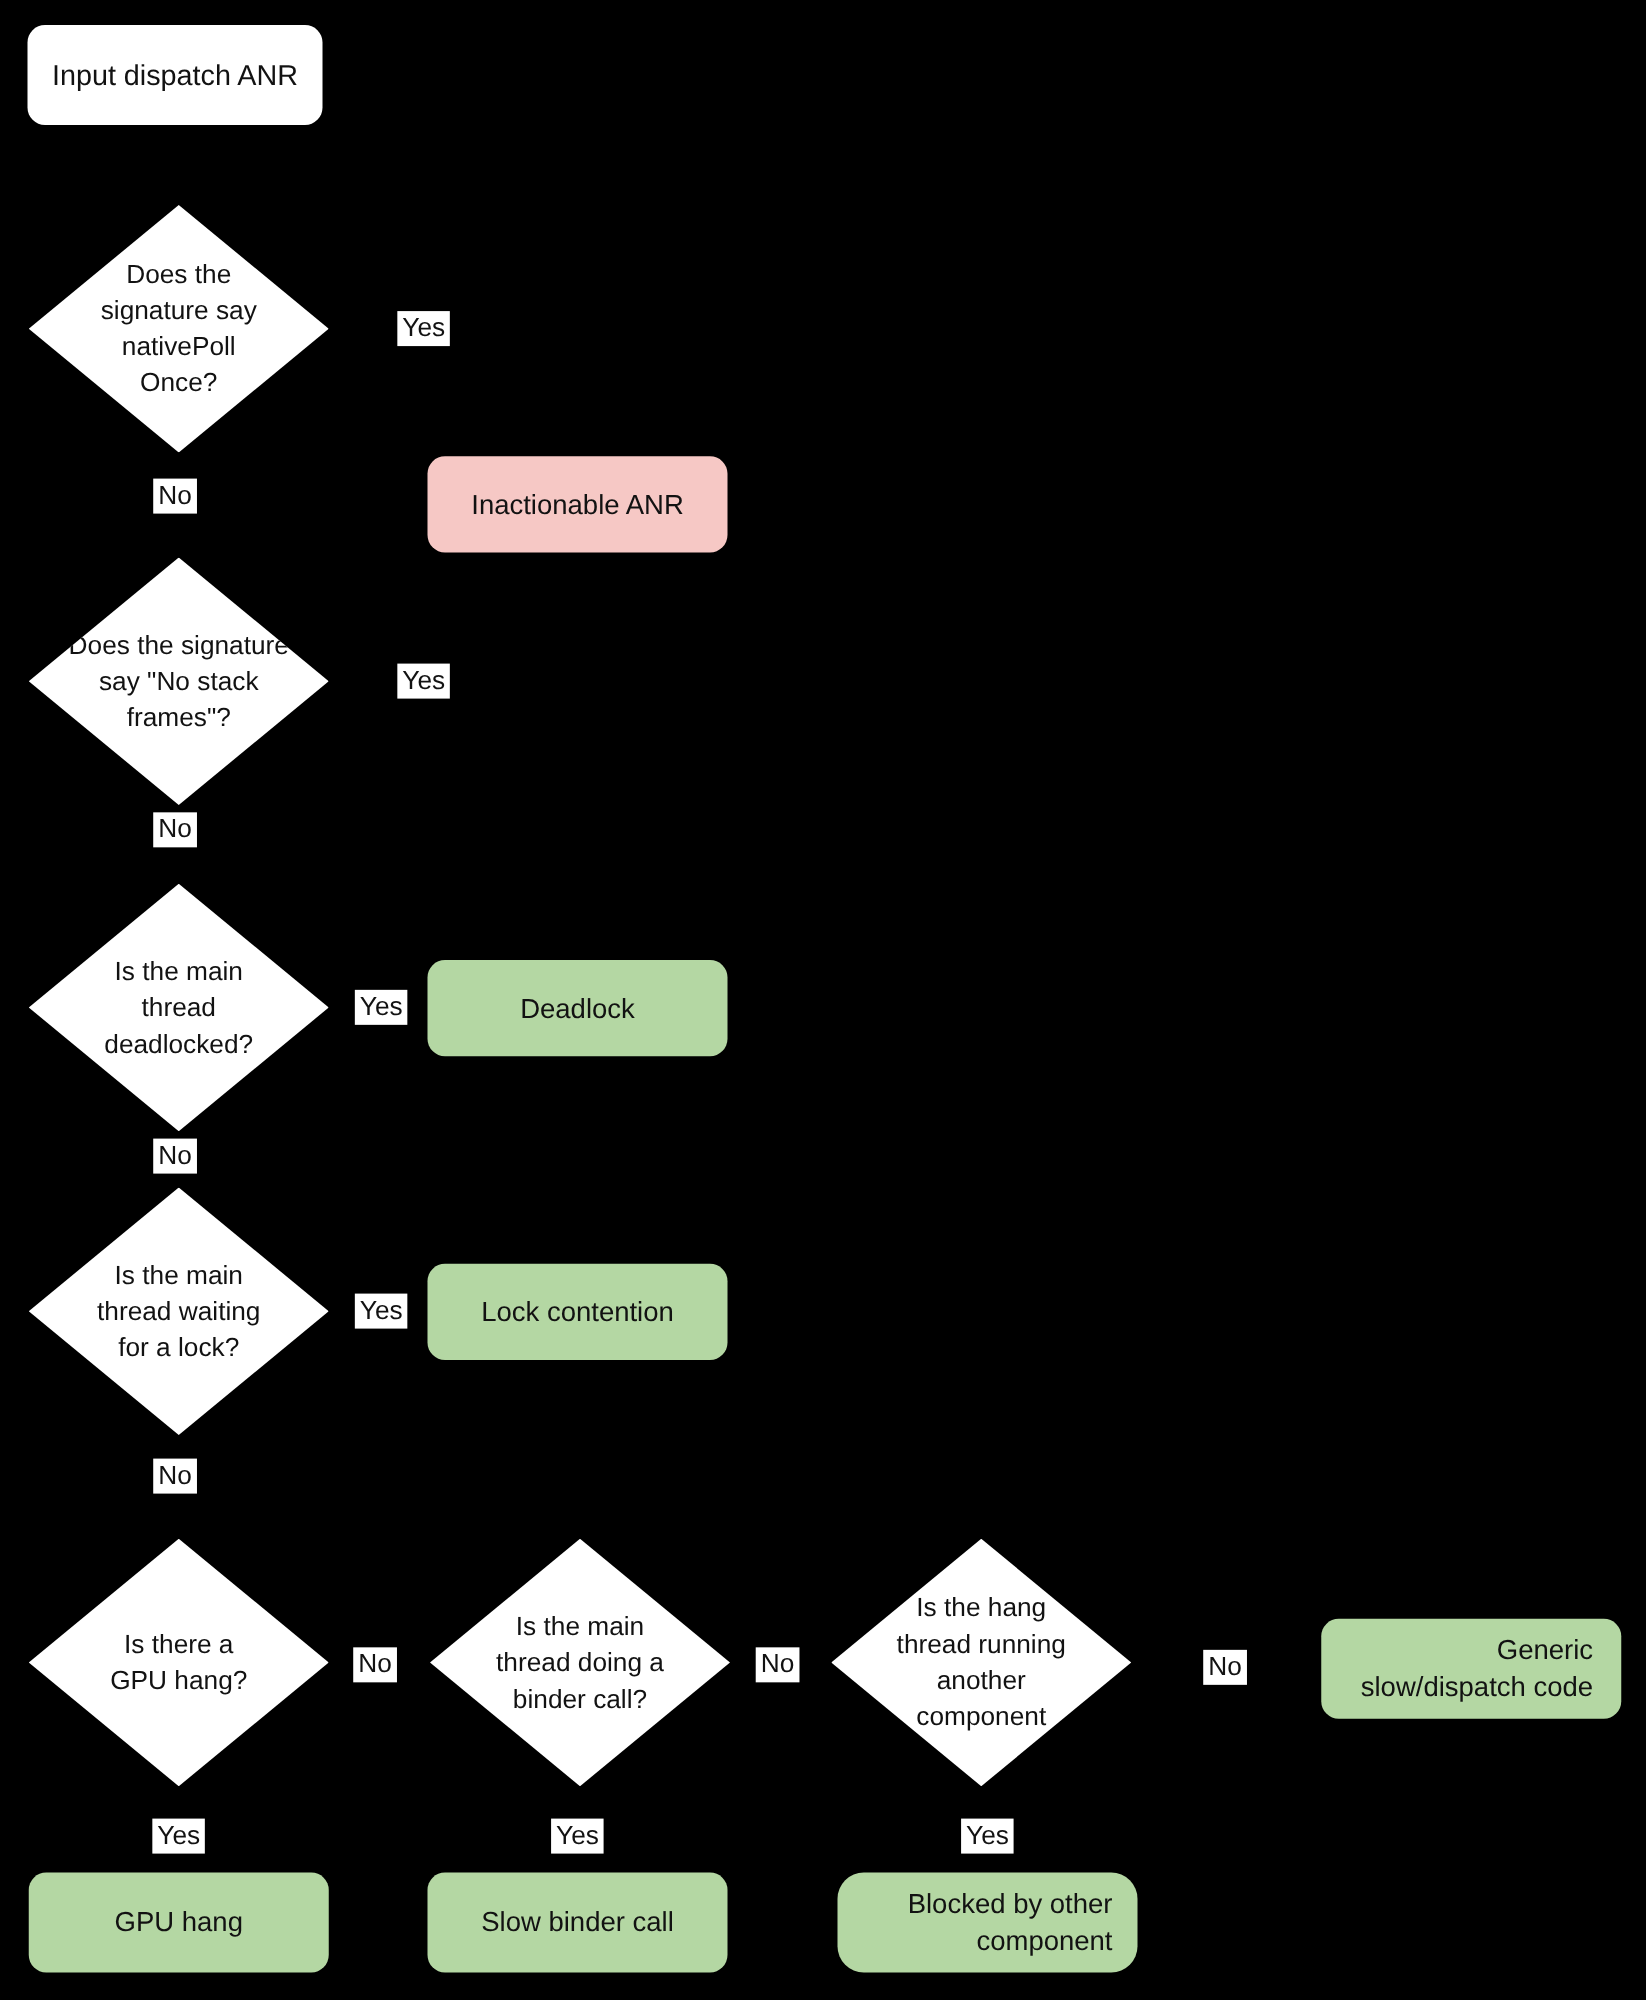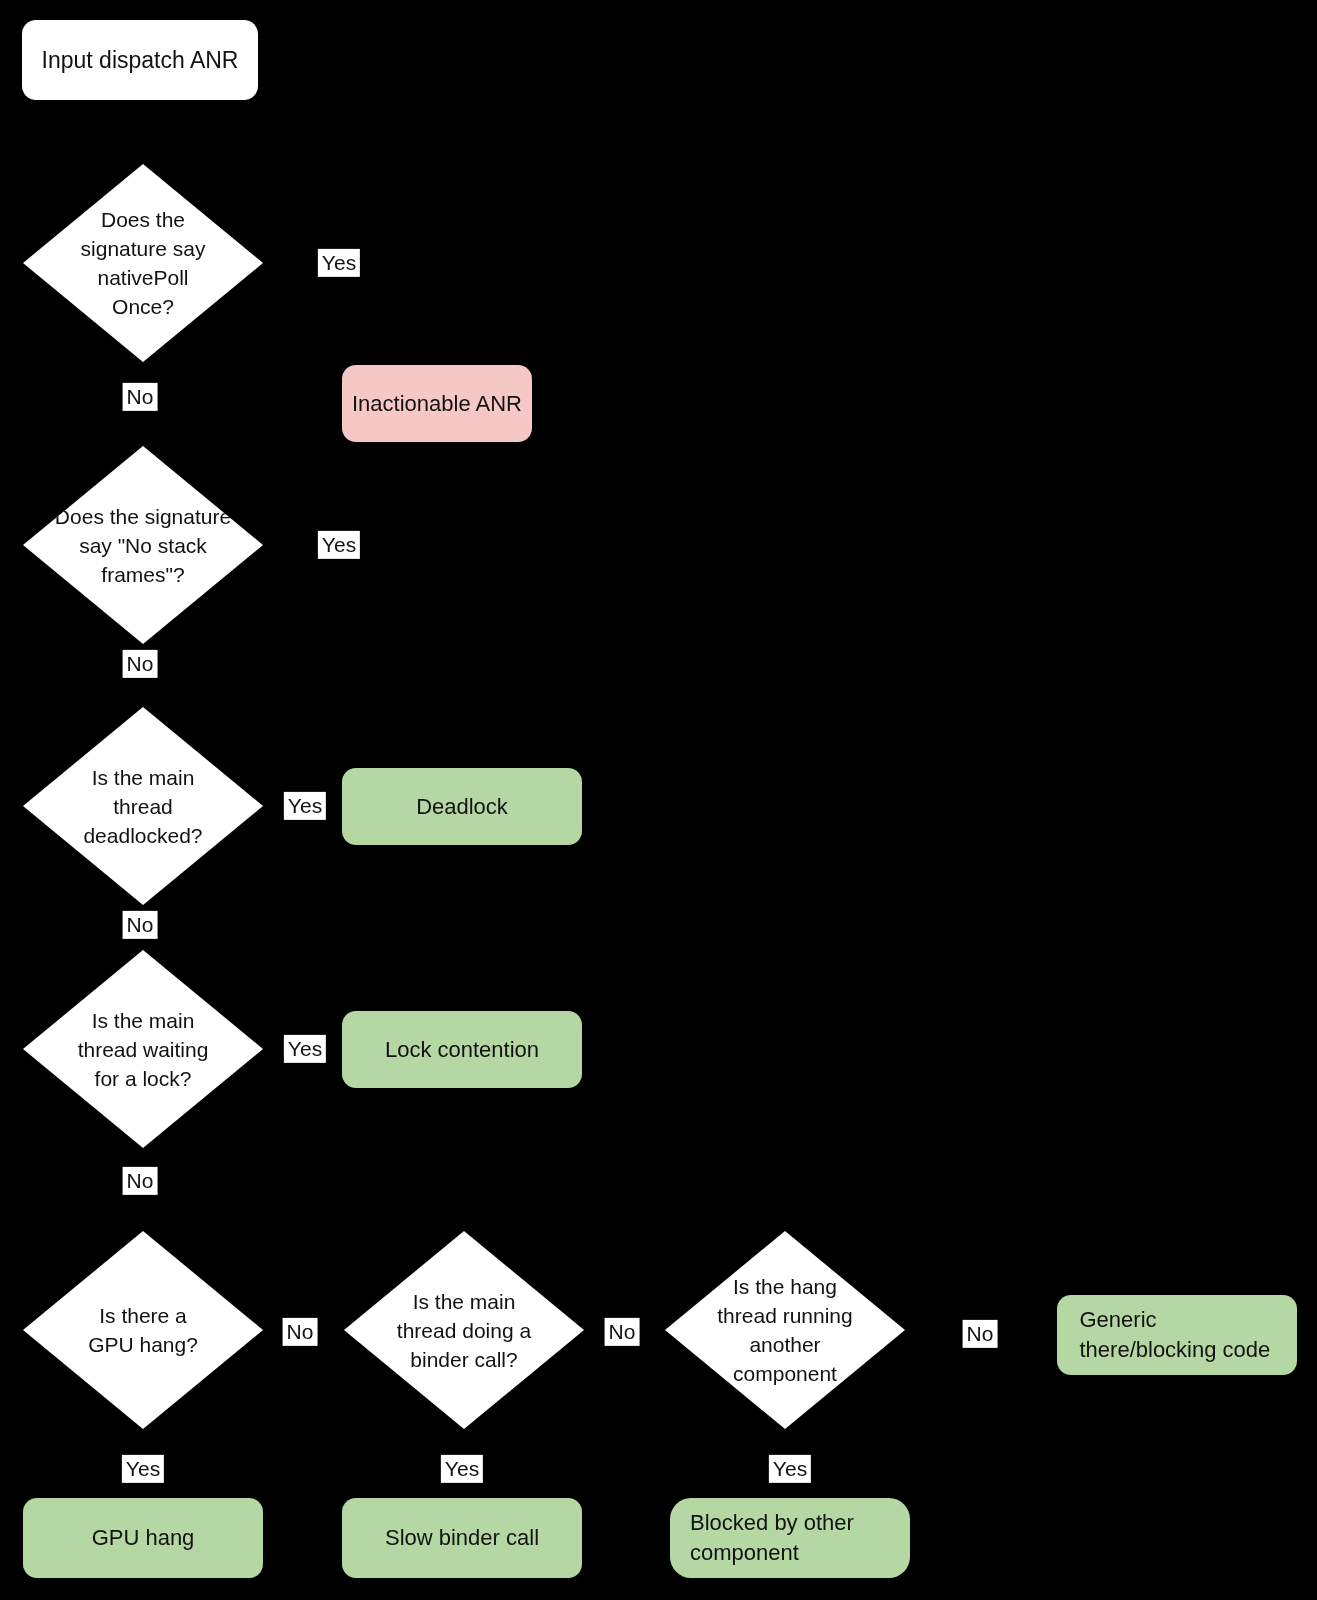--- a/index.html
+++ b/index.html
@@ -37,21 +37,21 @@
     color: var(--text);
   }
   .box {
     position: absolute;
     border-radius: 14px;
     display: flex;
     align-items: center;
     justify-content: center;
   }
   .box .blabel {
-    text-align: left;
+    text-align: right;
     font-size: 22px;
     line-height: 30px;
     color: var(--text);
   }
   .box.white { background: var(--node-fill); }
   .box.green { background: var(--result-green); }
   .box.red   { background: var(--result-red); }
   .start-box .blabel { font-size: 23px; }
   .chip {
     position: absolute;
@@ -94,34 +94,34 @@
   </div>
 
   <div class="diamond" style="left:344px; top:1231px;">
     <div class="dlabel" style="width:165px;">Is the main thread doing a binder call?</div>
   </div>
 
   <div class="diamond" style="left:665px; top:1231px;">
     <div class="dlabel" style="width:155px;">Is the hang thread running another component</div>
   </div>
 
-  <div class="box red" style="left:342px; top:365px; width:190px; height:77px;">
+  <div class="box red" style="left:342px; top:365px; width:240px; height:77px;">
     <div class="blabel">Inactionable ANR</div>
   </div>
 
   <div class="box green" style="left:342px; top:768px; width:240px; height:77px;">
     <div class="blabel">Deadlock</div>
   </div>
 
   <div class="box green" style="left:342px; top:1011px; width:240px; height:77px;">
     <div class="blabel">Lock contention</div>
   </div>
 
   <div class="box green" style="left:1057px; top:1295px; width:240px; height:80px;">
-    <div class="blabel" style="width:195px;">Generic there/blocking code</div>
+    <div class="blabel" style="width:195px;">Generic slow/dispatch code</div>
   </div>
 
   <div class="box green" style="left:23px; top:1498px; width:240px; height:80px;">
     <div class="blabel">GPU hang</div>
   </div>
 
   <div class="box green" style="left:342px; top:1498px; width:240px; height:80px;">
     <div class="blabel">Slow binder call</div>
   </div>
 

